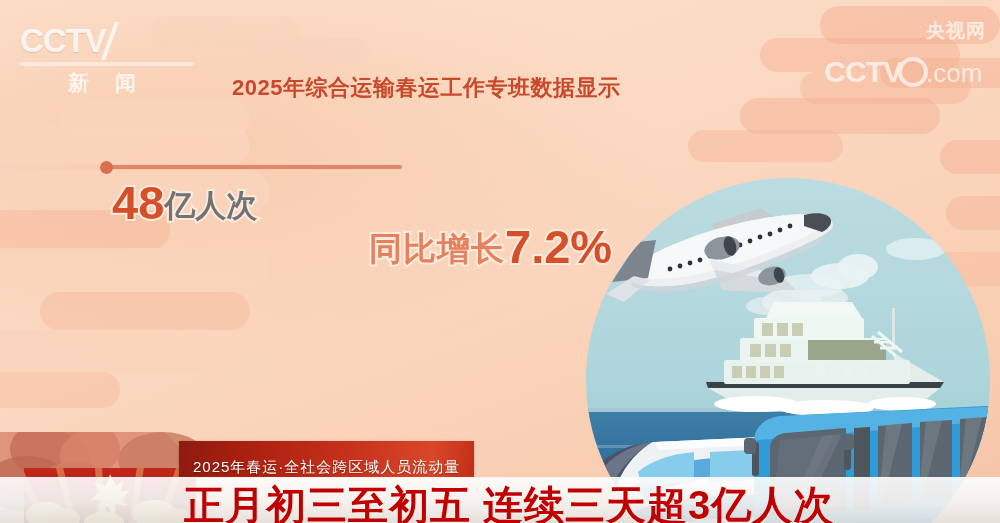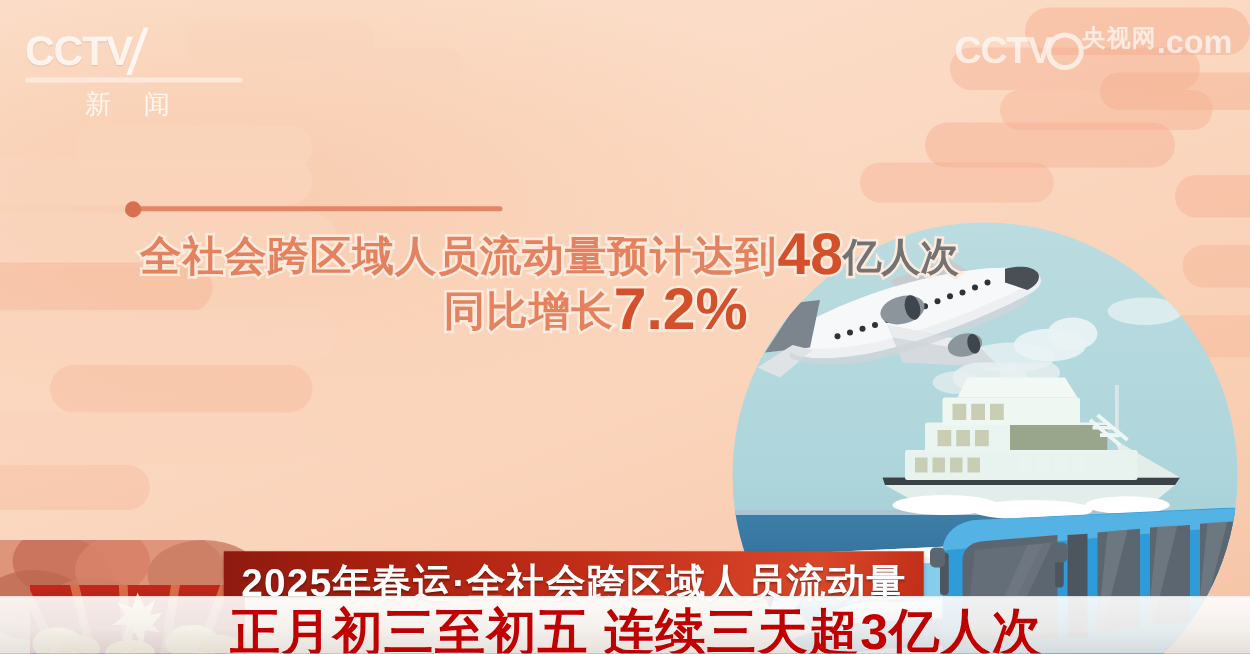--- a/index.html
+++ b/index.html
@@ -86,45 +86,45 @@
     border-left:4px solid rgba(255,255,255,.9);
     transform:skewX(-20deg);
     margin:0 -2px 0 2px;
   }
   .cctv13 .underline{
     height:4px; margin-top:2px; width:174px;
     background:rgba(255,255,255,.55); border-radius:3px;
   }
   .cctv13 .sub{
     margin-top:3px; text-align:center; width:174px;
-    font-size:21px; letter-spacing:10px; font-weight:400;
+    font-size:21px; letter-spacing:10px; font-weight:700;
     color:rgba(255,255,255,.9);
   }
 
   
   .cctvcom{
     position:absolute; right:14px; top:18px;
     display:flex; align-items:flex-end; gap:2px;
     opacity:.78;
   }
   .cctvcom .big{
     font-size:30px; font-weight:700; letter-spacing:-1px;
     color:rgba(255,255,255,.85);
   }
   .cctvcom .ring{
     width:30px; height:30px; border:4px solid rgba(255,255,255,.85);
     border-radius:50%; margin:0 -4px 2px -6px;
     transform:rotate(-15deg);
   }
-  .cctvcom .dotcom{ font-size:26px; font-weight:700; color:rgba(255,255,255,.85); }
+  .cctvcom .dotcom{ font-size:26px; font-weight:400; color:rgba(255,255,255,.85); }
   .cctvcom .cn{
     font-size:19px; font-weight:700; color:rgba(255,255,255,.85);
     letter-spacing:1px; margin-bottom:14px;
   }
-  .cctvcom .col{ display:flex; flex-direction:row; align-items:flex-start; }
+  .cctvcom .col{ display:flex; flex-direction:column; align-items:flex-start; }
 
   
   .subtitle{
     position:absolute; left:232px; top:73px;
     font-size:22px; font-weight:700; letter-spacing:.5px;
     color:#C8492C;
     font-family:"Liberation Sans","DejaVu Sans",sans-serif;
   }
   .datebar{
     position:absolute; left:109px; top:115px;
@@ -142,21 +142,21 @@
   .divider .dot{
     position:absolute; left:-9px; top:-4px;
     width:13px; height:13px; border-radius:50%; background:#D8704F;
   }
   .line2{
     position:absolute; left:112px; top:172px;
     display:flex; align-items:baseline;
     white-space:nowrap;
   }
   .line3{
-    position:absolute; left:355px; top:216px;
+    position:absolute; left:369px; top:216px;
     display:flex; align-items:baseline;
     white-space:nowrap;
   }
   .t-main{
     font-size:33px; font-weight:700; color:#E4825F;
     -webkit-text-stroke:4px #FCEADD;
     paint-order:stroke fill;
     letter-spacing:1px;
   }
   .t-num{
@@ -175,21 +175,21 @@
   
   .redbar{
     position:absolute; left:179px; top:441px;
     height:36px;
     padding:0 14px;
     display:flex; align-items:center;
     background:linear-gradient(100deg,#8E1A10 0%,#A9200F 22%,#C4301A 55%,#D9472A 85%,#C02E18 100%);
     box-shadow:0 1px 3px rgba(0,0,0,.25);
   }
   .redbar span{
-    font-size:31px; font-weight:700; color:#fff; letter-spacing:1px;
+    font-size:15px; font-weight:400; color:#fff; letter-spacing:1px;
     text-shadow:0 1px 2px rgba(0,0,0,.35);
     margin-top:16px;
   }
   .whitestrip{
     position:absolute; left:0; right:0; top:477px; height:46px;
     background:linear-gradient(180deg,rgba(255,255,255,.90) 0%,rgba(244,243,241,.93) 55%,rgba(228,226,224,.90) 100%);
     border-top:1px solid rgba(255,255,255,.7);
   }
   .headline{
     position:absolute; left:184px; top:478px;
@@ -432,27 +432,27 @@
 
   <div class="cctvcom">
     <span class="big">CCTV</span>
     <span class="ring"></span>
     <div class="col">
       <span class="cn">央视网</span>
       <span class="dotcom">.com</span>
     </div>
   </div>
 
+  <div class="subtitle">2025年综合运输春运工作专班数据显示</div>
 
   <div class="divider">
     <div class="dot"></div>
   </div>
 
   <div class="line2">
-    <span class="t-main">全社会跨区域人员流动量预计达到</span>
     <span class="t-num">48</span>
     <span class="t-unit">亿人次</span>
   </div>
 
   <div class="line3">
     <span class="t-main">同比增长</span>
     <span class="t-num">7.2</span>
     <span class="t-num">%</span>
   </div>
 

